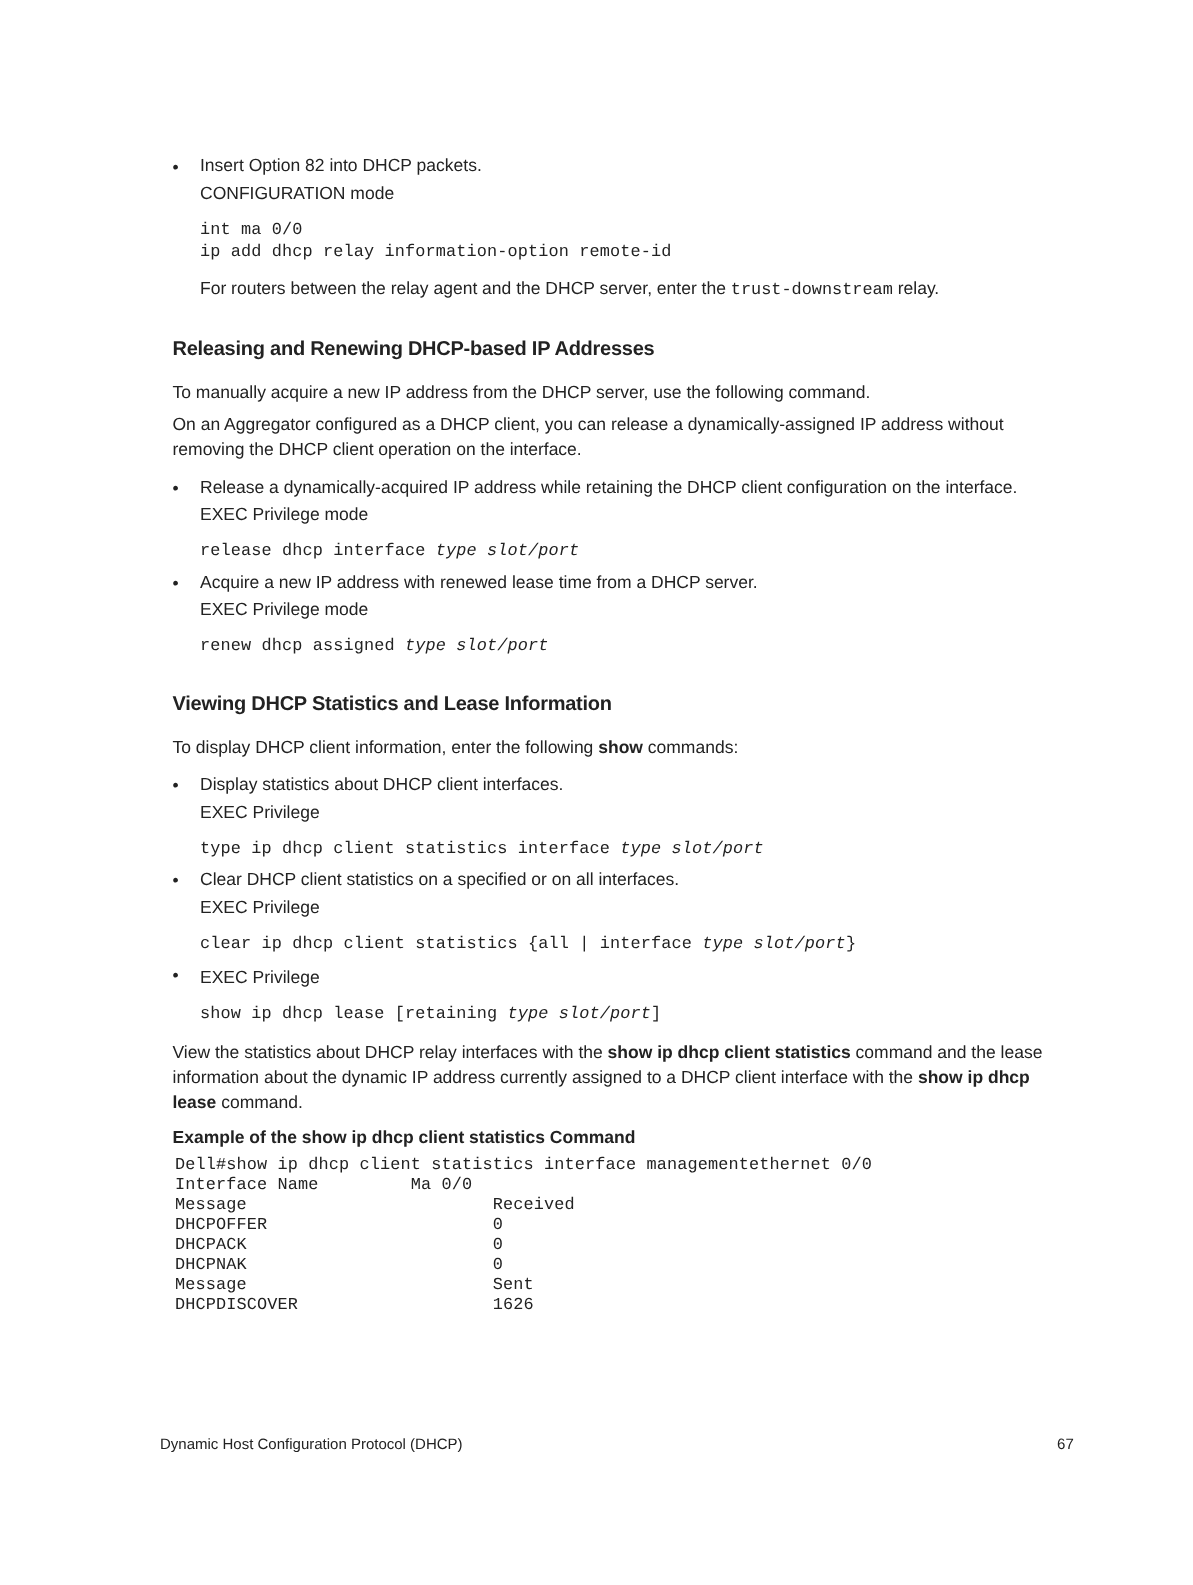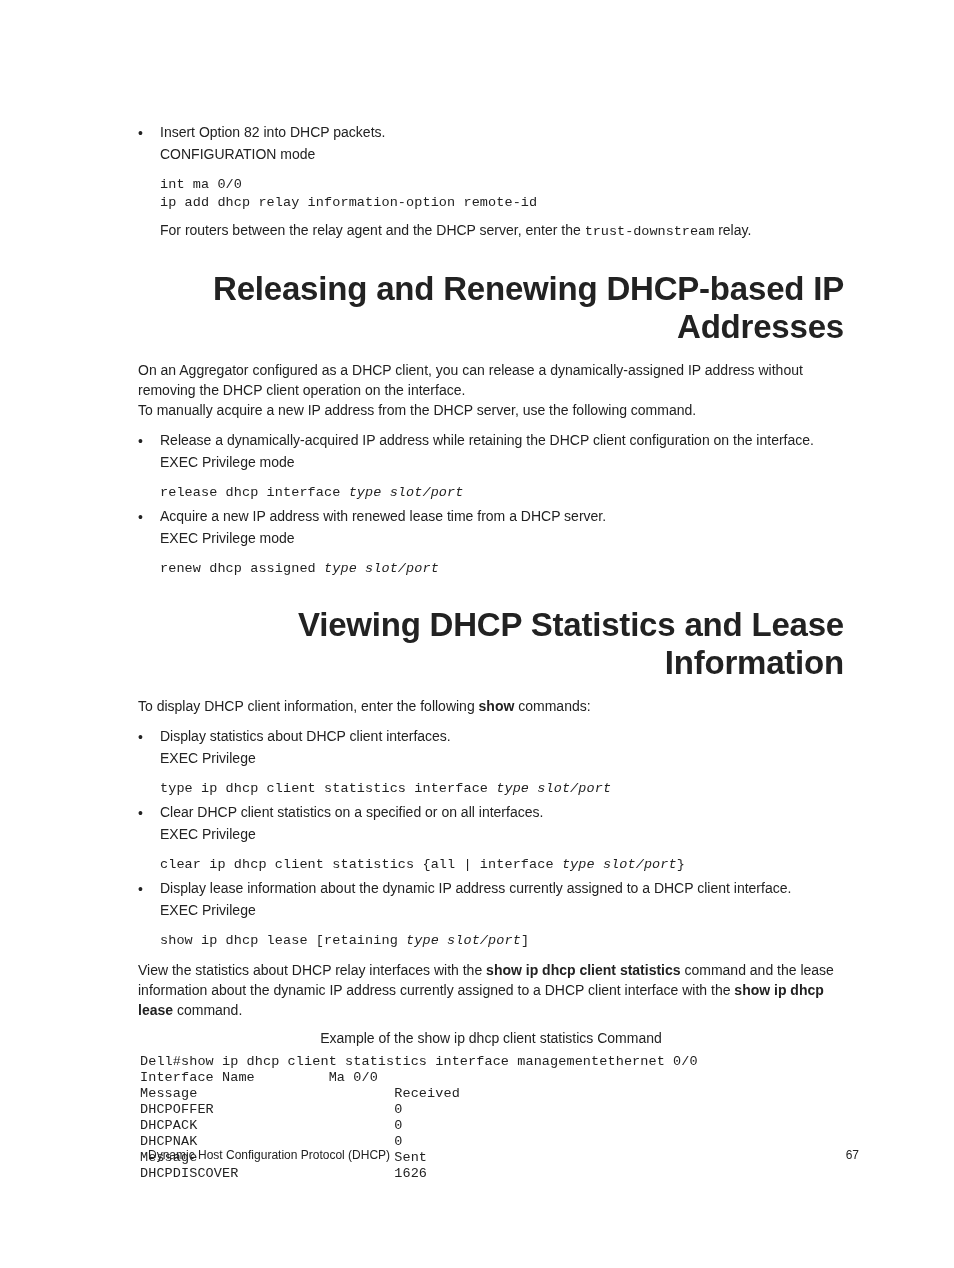--- a/index.html
+++ b/index.html
@@ -49,54 +49,52 @@
     letter-spacing: 0.1px;
   }
   .code-inline {
     font-family: "Courier New", Courier, monospace;
     font-size: 13.5px;
   }
   .code-italic {
     font-style: italic;
   }
   h2 {
-    font-size: 33px;
+    font-size: 16px;
     font-weight: 700;
     margin: 28px 0 14px 0;
     letter-spacing: -0.2px;
-    text-align: right;
   }
   p.para {
     font-size: 14px;
     line-height: 20px;
     margin: 6px 0;
   }
   .post-block-text {
     font-size: 14px;
     line-height: 20px;
     margin: 6px 0 12px 22px;
   }
   .example-heading {
     font-size: 14px;
-    font-weight: 400;
+    font-weight: 700;
     margin: 10px 0 8px 0;
-    text-align: center;
   }
   pre.example-code {
     font-family: "Courier New", Courier, monospace;
     font-size: 13.5px;
     line-height: 16px;
     margin: 2px;
     white-space: pre;
     letter-spacing: 0.1px;
   }
   .footer {
     position: absolute;
     bottom: 106px;
-    left: 148px;
+    left: 128px;
     right: 95px;
     font-size: 12px;
     display: flex;
     justify-content: space-between;
   }
   .kw { font-weight: 700; margin-top: 11px; }
 </style>
 </head>
 <body>
 
@@ -112,22 +110,22 @@
 
   <div class="code-block">int ma 0/0
 ip add dhcp relay information-option remote-id</div>
 
   <p class="post-block-text">
     <span>For routers between the relay agent and the DHCP server, enter the </span><span class="code-inline">trust-downstream</span><span> relay.</span>
   </p>
 
   <h2>Releasing and Renewing DHCP-based IP Addresses</h2>
 
+  <p class="para" style="margin-top:0">To manually acquire a new IP address from the DHCP server, use the following command.</p>
   <p class="para" style="margin-bottom:0">On an Aggregator configured as a DHCP client, you can release a dynamically-assigned IP address without removing the DHCP client operation on the interface.</p>
-  <p class="para" style="margin-top:0">To manually acquire a new IP address from the DHCP server, use the following command.</p>
 
   <div class="bullet-item" style="margin-top:10px">
     <div class="bullet-dot">•</div>
     <div class="bullet-body">
       <span>Release a dynamically-acquired IP address while retaining the DHCP client configuration on the interface.</span>
       <div class="mode-line">EXEC Privilege mode</div>
     </div>
   </div>
   <div class="code-block"><span>release dhcp interface </span><span class="code-italic">type slot/port</span></div>
 
@@ -160,21 +158,20 @@
     <div class="bullet-body">
       <span>Clear DHCP client statistics on a specified or on all interfaces.</span>
       <div class="mode-line">EXEC Privilege</div>
     </div>
   </div>
   <div class="code-block"><span>clear ip dhcp client statistics {all | interface </span><span class="code-italic">type slot/port</span><span>}</span></div>
 
   <div class="bullet-item" style="margin-top:-4px">
     <div class="bullet-dot">•</div>
     <div class="bullet-body">
-      <span>Display lease information about the dynamic IP address currently assigned to a DHCP client interface.</span>
       <div class="mode-line">EXEC Privilege</div>
     </div>
   </div>
   <div class="code-block"><span>show ip dhcp lease [retaining </span><span class="code-italic">type slot/port</span><span>]</span></div>
 
   <p class="para" style="margin-top:10px">
     <span>View the statistics about DHCP relay interfaces with the </span><span class="kw">show ip dhcp client statistics</span><span> command and the lease information about the dynamic IP address currently assigned to a DHCP client interface with the </span><span class="kw">show ip dhcp lease</span><span> command.</span>
   </p>
 
   <div class="example-heading">Example of the show ip dhcp client statistics Command</div>

